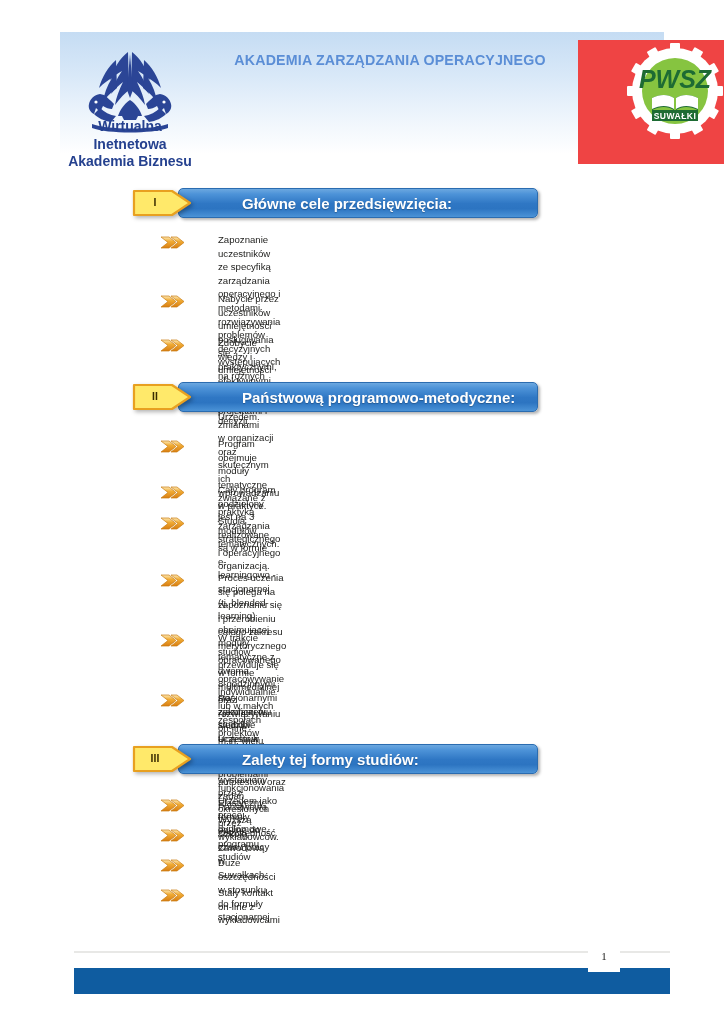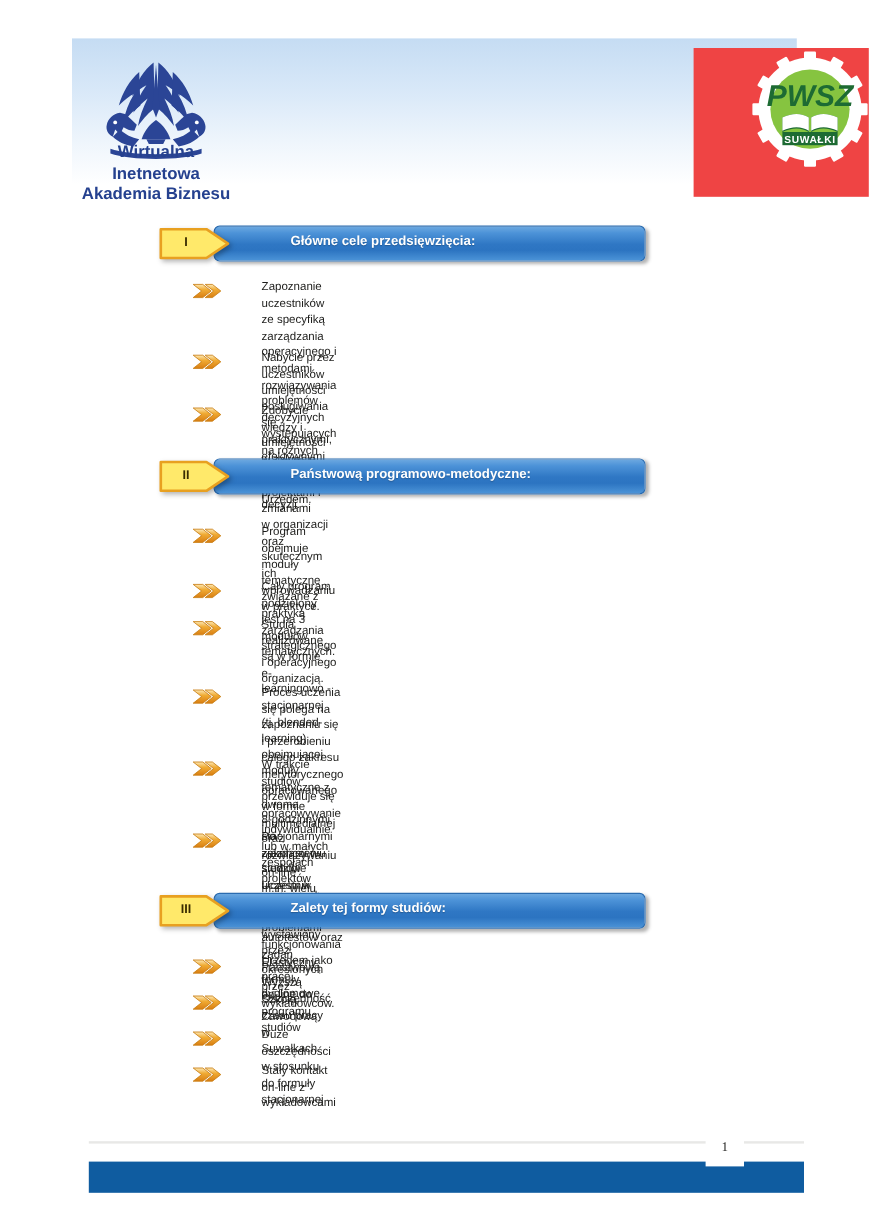--- a/index.html
+++ b/index.html
@@ -97,21 +97,21 @@
     background: linear-gradient(to bottom,
         #6ca8e0 0%, #4d93d8 18%, #2f77c4 52%, #2c74c1 70%, #4b93d7 100%);
     box-shadow: 2px 2px 3px rgba(0,0,0,0.30);
     border: 1px solid #2b6cb0;
     box-sizing: border-box;
   }
   .section-bar-label {
     position: absolute;
     left: 110px;
     top: 7px;
-    font-size: 11px;
+    font-size: 15px;
     font-weight: bold;
     color: #ffffff;
     white-space: nowrap;
     font-family: "Liberation Sans", sans-serif;
     text-shadow: 0 1px 1px rgba(0,0,0,0.25);
   }
   .badge {
     position: absolute;
     left: 0;
     top: 1px;
@@ -221,20 +221,21 @@
 
         <path d="M22 78 C38 84 82 84 98 78 L98 82 C82 88 38 88 22 82 Z"></path>
       </g>
     </svg>
   </div>
   <div class="wiab-caption">
     <div>Wirtualna Inetnetowa</div>
     <div>Akademia Biznesu</div>
   </div>
 
+  <div class="header-title">AKADEMIA ZARZĄDZANIA OPERACYJNEGO</div>
 
   <div class="pwsz-logo">
     <svg width="102" height="102" viewBox="0 0 102 102" xmlns="http://www.w3.org/2000/svg">
 
       <g fill="#ffffff">
         <circle cx="51" cy="51" r="43"></circle>
         <g>
           <rect x="46" y="3" width="10" height="14" rx="1"></rect>
           <rect x="46" y="85" width="10" height="14" rx="1"></rect>
           <rect x="3" y="46" width="14" height="10" rx="1"></rect>

